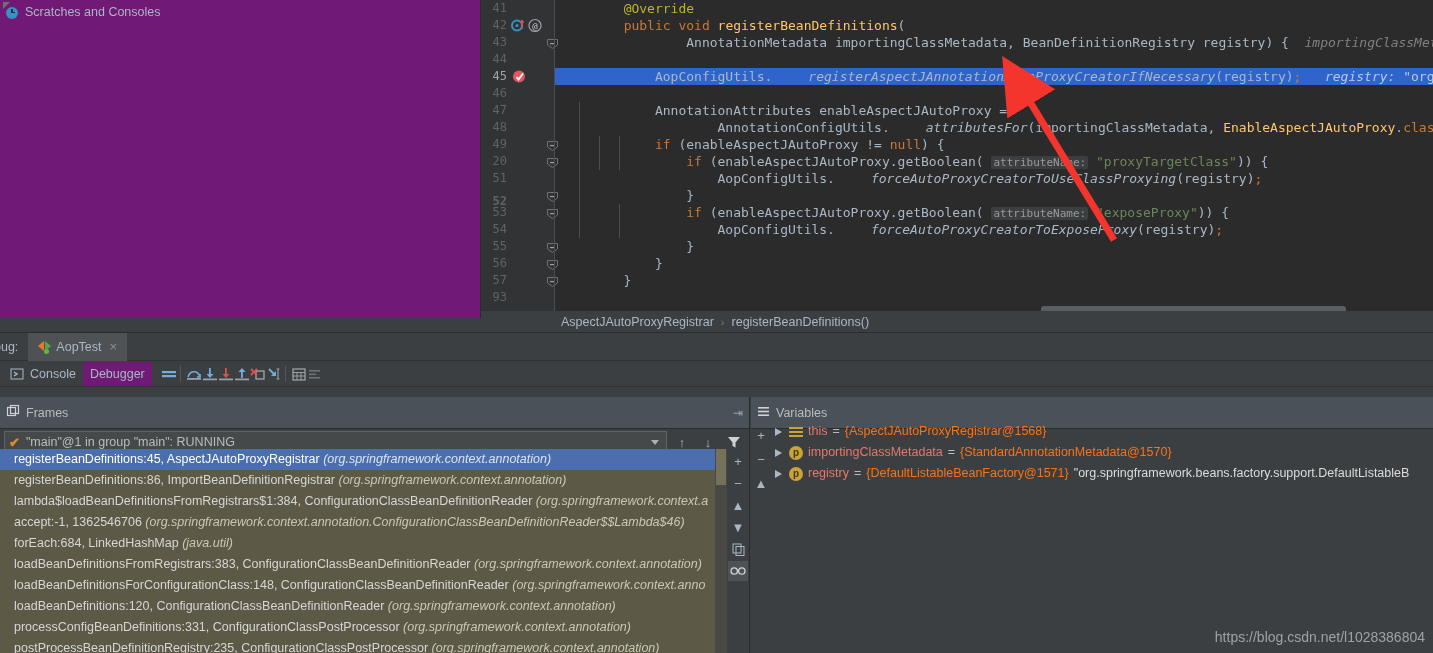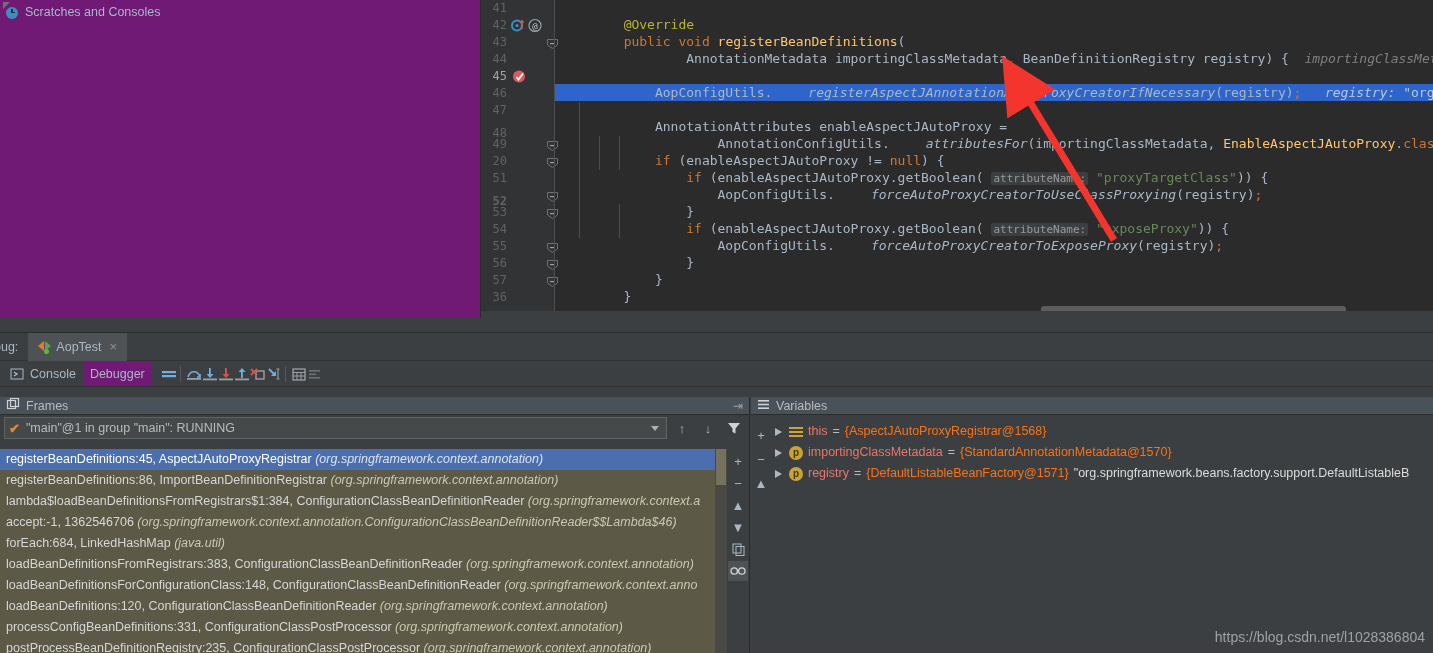--- a/index.html
+++ b/index.html
@@ -54,21 +54,21 @@
     color:#606366; font-family:"DejaVu Sans Mono", monospace; font-size:12px;
     line-height:17px; height:17px;
   }
   .ln.cur { color:#a4a3a3; }
   .gutter-icons { position:absolute; left:30px; width:44px; height:17px; }
   .fold-line {
     position:absolute; left:73px; top:0; width:1px; height:311px; background:#4b4d4e;
   }
   
   #code-wrap {
-    position:absolute; left:74px; top:16px; right:0; height:311px; overflow:hidden;
+    position:absolute; left:74px; top:0; right:0; height:311px; overflow:hidden;
   }
   .cl {
     height:17px; line-height:17px; white-space:pre;
     font-family:"DejaVu Sans Mono", monospace; font-size:13px;
     color:#a9b7c6; padding-left:6px;
   }
   .cl.hl { background:#2f65ca; }
   .kw { color:#cc7832; }
   .st { color:#6a8759; }
   .mth { color:#ffc66d; }
@@ -137,21 +137,21 @@
 
   
   #frames-panel {
     position:absolute; left:0; top:64px; width:750px; bottom:0;
     border-right:1px solid #2b2b2b;
   }
   #vars-panel {
     position:absolute; left:751px; top:64px; right:0; bottom:0;
   }
   .panel-head {
-    height:18px; background:#4a5259; display:flex; align-items:center;
+    height:32px; background:#4a5259; display:flex; align-items:center;
     gap:6px; padding-left:6px; color:#bbbbbb; font-size:12.5px;
     border-bottom:1px solid #2b2b2b; position:relative;
   }
   .panel-head .pin { position:absolute; right:6px; color:#9aa0a6; font-size:12px;}
   #thread-row {
     height:26px; display:flex; align-items:center; padding:2px 4px 2px 4px; gap:4px;
   }
   #thread-combo {
     flex:1; height:22px; background:#45494a; border:1px solid #5e6364;
     display:flex;align-items:center; gap:6px; padding:0 4px; color:#bbb;
@@ -163,21 +163,21 @@
     border-left:4px solid transparent;border-right:4px solid transparent;
     border-top:5px solid #b0b0b0;
   }
   .arrowbtn { width:22px;height:22px;display:flex;align-items:center;justify-content:center;color:#a9b7c6;font-size:13px;}
 
   #frames-list {
     position:absolute; left:0; top:52px; right:22px; bottom:0;
     background:#5c5a46; overflow:hidden;
   }
   .frame-row {
-    height:21px; line-height:21px; padding-left:6px; white-space:nowrap;
+    height:21px; line-height:21px; padding-left:14px; white-space:nowrap;
     overflow:hidden; color:#d6d6d6; font-size:12.5px;
   }
   .frame-row.sel { background:#4b6eaf; color:#ffffff; }
   .frame-row .pkg { font-style:italic; color:#c9c9b0; }
   .frame-row.sel .pkg { color:#dbe3f0; }
   #frames-vscroll {
     position:absolute; right:22px; top:52px; width:12px; bottom:0; background:#4a4845;
   }
   #frames-vscroll .thumb {
     position:absolute; left:1px; top:0; width:10px; height:36px; background:#75715a;
@@ -257,21 +257,21 @@
             <rect x="3" y="4" width="5" height="1.2" fill="#9aa0a6"></rect>
           </svg></div>
         <div class="ln" style="top: 51px;">44</div>
         <div class="ln cur" style="top: 68px;">45</div>
         <div class="gutter-icons" style="top: 68px;"><svg width="44" height="17" viewBox="0 0 44 17">
             <circle cx="8" cy="8.5" r="6" fill="#db5860"></circle>
             <path d="M5.5,9 L7.5,11.5 L12,5.5" stroke="#ffffff" stroke-width="1.8" fill="none"></path>
           </svg></div>
         <div class="ln" style="top: 85px;">46</div>
         <div class="ln" style="top: 102px;">47</div>
-        <div class="ln" style="top: 125px;">48</div>
+        <div class="ln" style="top: 119px;">48</div>
         <div class="ln" style="top: 136px;">49</div>
         <div style="position: absolute; left: 66px; top: 140px; width: 11px; height: 10px;"><svg width="11" height="10" viewBox="0 0 11 10">
             <path d="M0.5,0.5 L10.5,0.5 L10.5,6 L5.5,9.5 L0.5,6 z" fill="none" stroke="#6e7173"></path>
             <rect x="3" y="4" width="5" height="1.2" fill="#9aa0a6"></rect>
           </svg></div>
         <div class="ln" style="top: 153px;">20</div>
         <div style="position: absolute; left: 66px; top: 157px; width: 11px; height: 10px;"><svg width="11" height="10" viewBox="0 0 11 10">
             <path d="M0.5,0.5 L10.5,0.5 L10.5,6 L5.5,9.5 L0.5,6 z" fill="none" stroke="#6e7173"></path>
             <rect x="3" y="4" width="5" height="1.2" fill="#9aa0a6"></rect>
           </svg></div>
@@ -295,21 +295,21 @@
         <div class="ln" style="top: 255px;">56</div>
         <div style="position: absolute; left: 66px; top: 259px; width: 11px; height: 10px;"><svg width="11" height="10" viewBox="0 0 11 10">
             <path d="M0.5,0.5 L10.5,0.5 L10.5,6 L5.5,9.5 L0.5,6 z" fill="none" stroke="#6e7173"></path>
             <rect x="3" y="4" width="5" height="1.2" fill="#9aa0a6"></rect>
           </svg></div>
         <div class="ln" style="top: 272px;">57</div>
         <div style="position: absolute; left: 66px; top: 276px; width: 11px; height: 10px;"><svg width="11" height="10" viewBox="0 0 11 10">
             <path d="M0.5,0.5 L10.5,0.5 L10.5,6 L5.5,9.5 L0.5,6 z" fill="none" stroke="#6e7173"></path>
             <rect x="3" y="4" width="5" height="1.2" fill="#9aa0a6"></rect>
           </svg></div>
-        <div class="ln" style="top: 289px;">36</div>
+        <div class="ln" style="top: 289px;">93</div>
       </div>
     <div class="fold-line"></div>
     <div id="code-wrap">
         <div class="cl"><span>        </span><span class="anno">@Override</span></div>
         <div class="cl"><span>        </span><span class="kw">public</span><span> </span><span class="kw">void</span><span> </span><span class="mth">registerBeanDefinitions</span><span>(</span></div>
         <div class="cl"><span>                AnnotationMetadata importingClassMetadata, BeanDefinitionRegistry registry) {  </span><span class="hint">importingClassMeta</span></div>
         <div class="cl">&nbsp;</div>
         <div class="cl hl"><span>            </span><span>AopConfigUtils</span><span>.</span><span class="itl">registerAspectJAnnotationAutoProxyCreatorIfNecessary</span><span>(registry)</span><span class="kw">;</span><span>   </span><span class="hint">registry: </span><span class="st">"org.spring</span></div>
         <div class="cl">&nbsp;</div>
         <div class="cl"><span>            AnnotationAttributes enableAspectJAutoProxy =</span></div>
@@ -334,20 +334,25 @@
         </marker>
       </defs>
       <path d="M152,240 L62,92" stroke="#f4352d" stroke-width="7" fill="none" marker-end="url(#ah)"></path>
     </svg>
   <div class="indentguide" style="left: 98px; top: 102px; height: 136px;"></div>
       <div class="indentguide" style="left: 138px; top: 136px; height: 34px;"></div>
       <div class="indentguide" style="left: 138px; top: 204px; height: 34px;"></div>
       <div class="indentguide" style="left: 118px; top: 136px; height: 34px;"></div>
     </div>
 
+  <div id="breadcrumb">
+    <span>AspectJAutoProxyRegistrar</span>
+    <span class="sep">›</span>
+    <span>registerBeanDefinitions()</span>
+  </div>
 </div>
 
 <div id="debug-window">
 
   <div id="debug-tabbar">
     <span id="debug-title">bug:</span>
     <div class="rt-tab">
       <span class="rt-icon">
         <span class="tl"></span>
           <span class="tr"></span>

